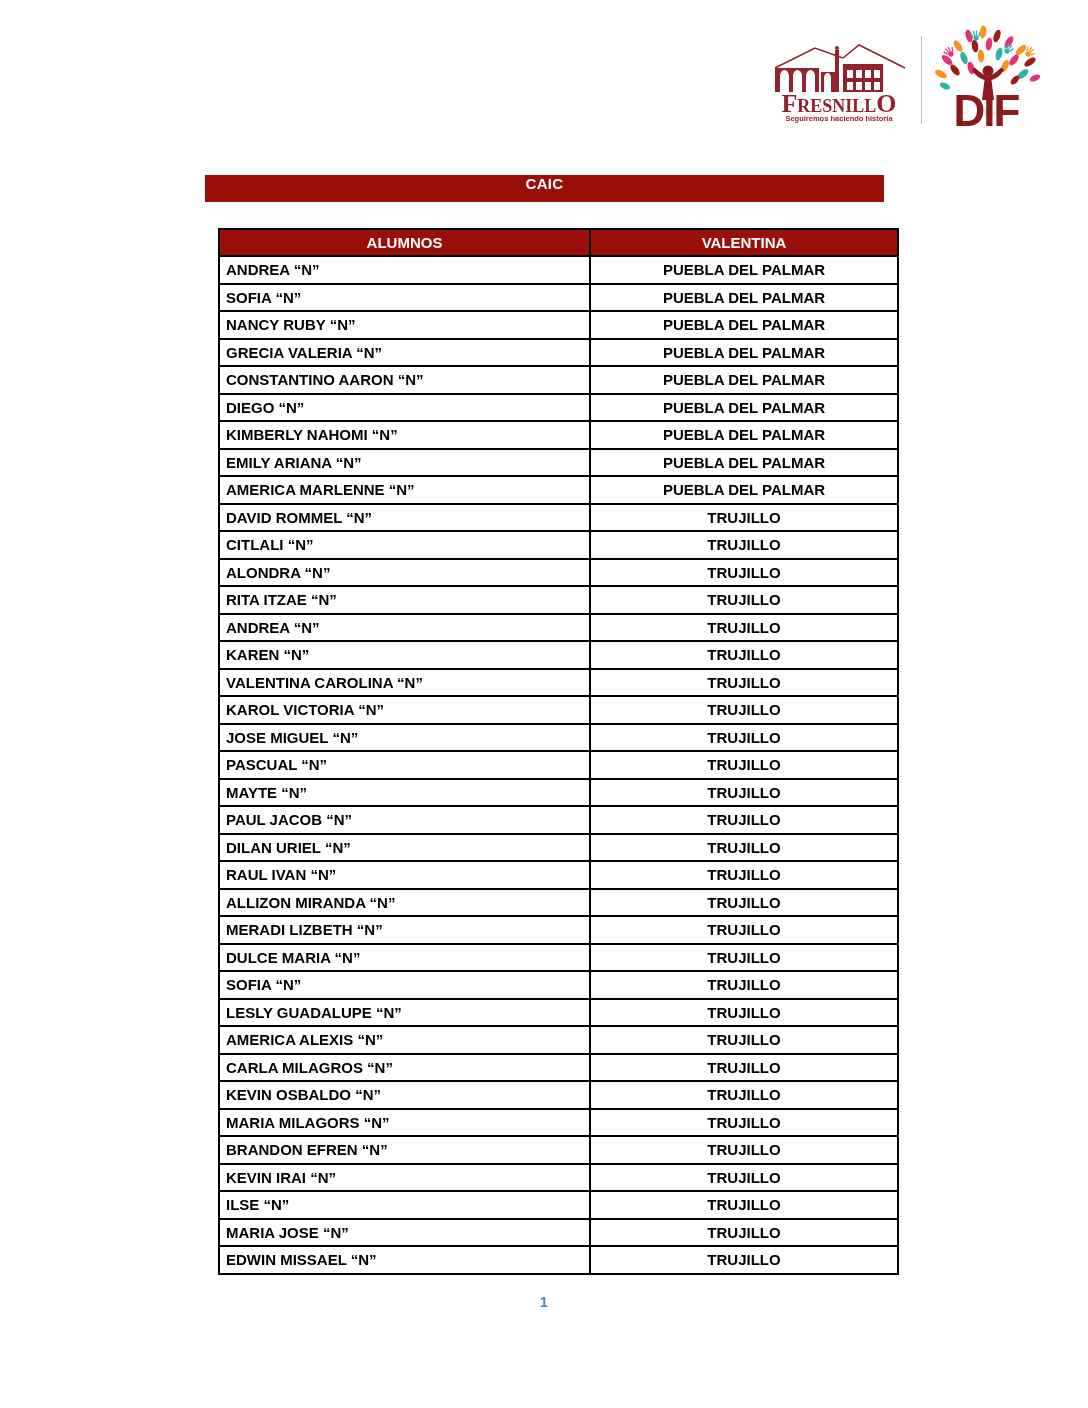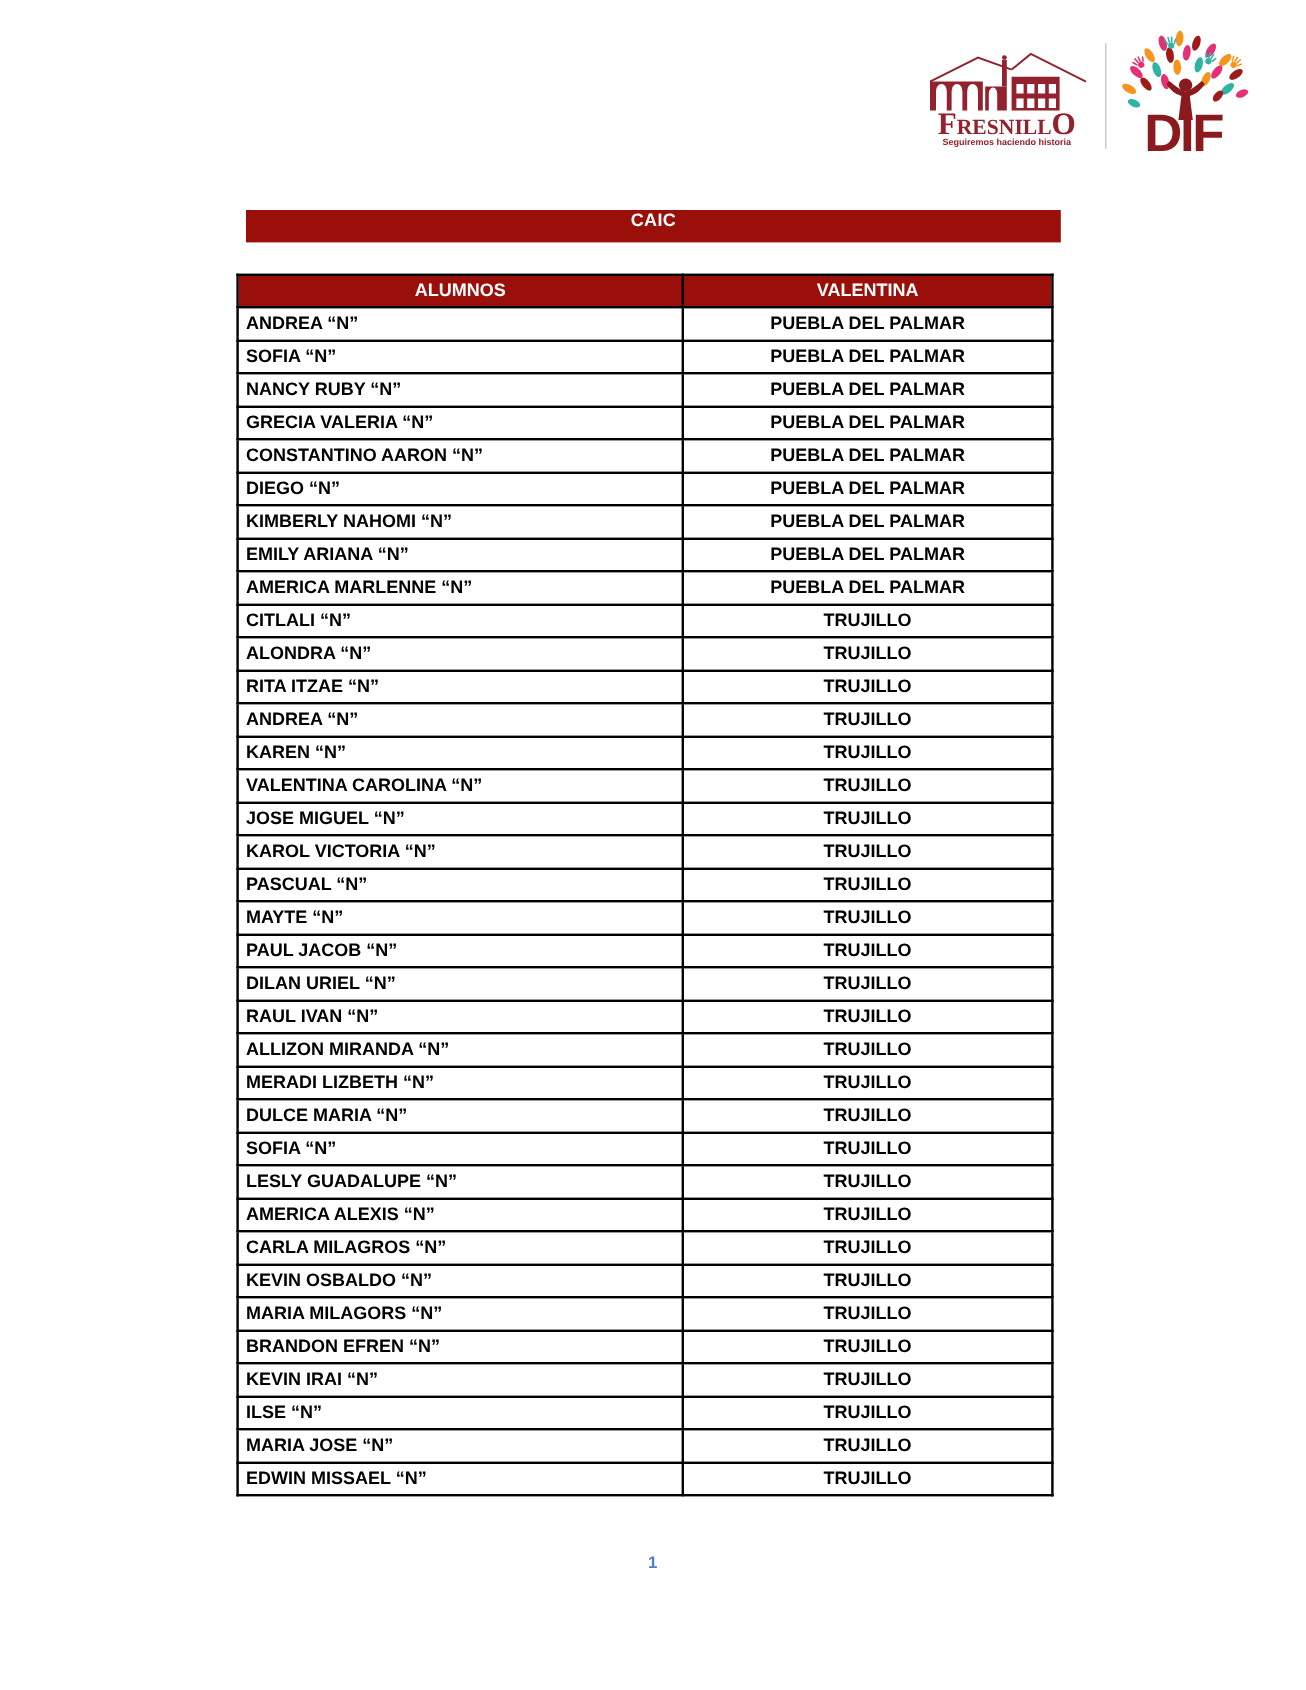--- a/index.html
+++ b/index.html
@@ -21,21 +21,21 @@
   
   .caic-bar {
     position:absolute; left:205px; top:175px; width:679px; height:27px;
     background:#9b0f0a; color:#ffffff;
     display:flex; justify-content:center;
     font-size:15px; font-weight:700; letter-spacing:.3px;
   }
 
   
   .roster-table {
-    position:absolute; left:197px; top:228px; width:679px;
+    position:absolute; left:218px; top:228px; width:679px;
     border-collapse:collapse; table-layout:fixed;
   }
   .roster-table th, .roster-table td {
     border:2px solid #000;
     font-size:15px; font-weight:600; color:#000;
     overflow:hidden; white-space:nowrap;
   }
   .roster-table th {
     height:27px; background:#9b0f0a; color:#ffffff;
     text-align:center; font-weight:700;
@@ -192,20 +192,24 @@
         </tr>
         <tr>
           <td class="cell-alumno">EMILY ARIANA “N”</td>
           <td class="cell-comunidad">PUEBLA DEL PALMAR</td>
         </tr>
         <tr>
           <td class="cell-alumno">AMERICA MARLENNE “N”</td>
           <td class="cell-comunidad">PUEBLA DEL PALMAR</td>
         </tr>
         <tr>
+          <td class="cell-alumno">DAVID ROMMEL “N”</td>
+          <td class="cell-comunidad">TRUJILLO</td>
+        </tr>
+        <tr>
           <td class="cell-alumno">CITLALI “N”</td>
           <td class="cell-comunidad">TRUJILLO</td>
         </tr>
         <tr>
           <td class="cell-alumno">ALONDRA “N”</td>
           <td class="cell-comunidad">TRUJILLO</td>
         </tr>
         <tr>
           <td class="cell-alumno">RITA ITZAE “N”</td>
           <td class="cell-comunidad">TRUJILLO</td>
@@ -216,25 +220,25 @@
         </tr>
         <tr>
           <td class="cell-alumno">KAREN “N”</td>
           <td class="cell-comunidad">TRUJILLO</td>
         </tr>
         <tr>
           <td class="cell-alumno">VALENTINA CAROLINA “N”</td>
           <td class="cell-comunidad">TRUJILLO</td>
         </tr>
         <tr>
+          <td class="cell-alumno">KAROL VICTORIA “N”</td>
+          <td class="cell-comunidad">TRUJILLO</td>
+        </tr>
+        <tr>
           <td class="cell-alumno">JOSE MIGUEL “N”</td>
-          <td class="cell-comunidad">TRUJILLO</td>
-        </tr>
-        <tr>
-          <td class="cell-alumno">KAROL VICTORIA “N”</td>
           <td class="cell-comunidad">TRUJILLO</td>
         </tr>
         <tr>
           <td class="cell-alumno">PASCUAL “N”</td>
           <td class="cell-comunidad">TRUJILLO</td>
         </tr>
         <tr>
           <td class="cell-alumno">MAYTE “N”</td>
           <td class="cell-comunidad">TRUJILLO</td>
         </tr>

